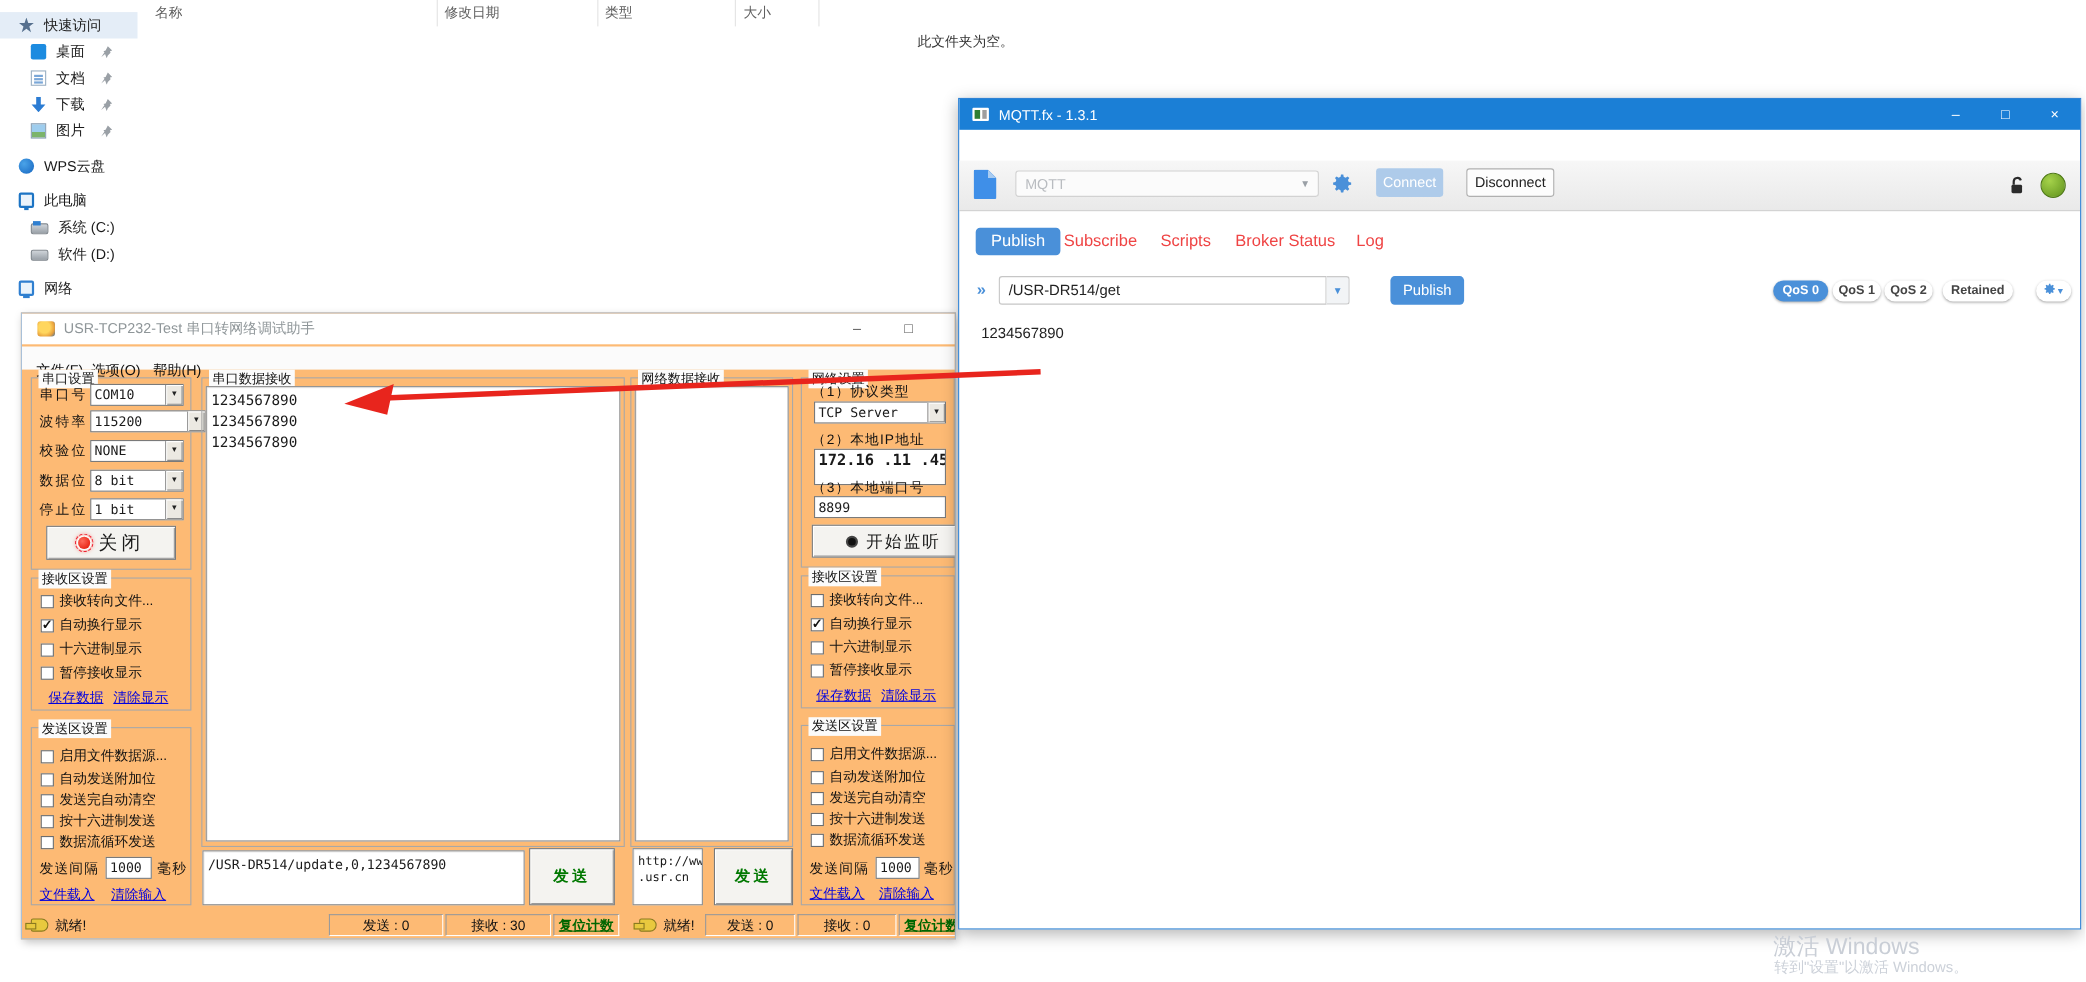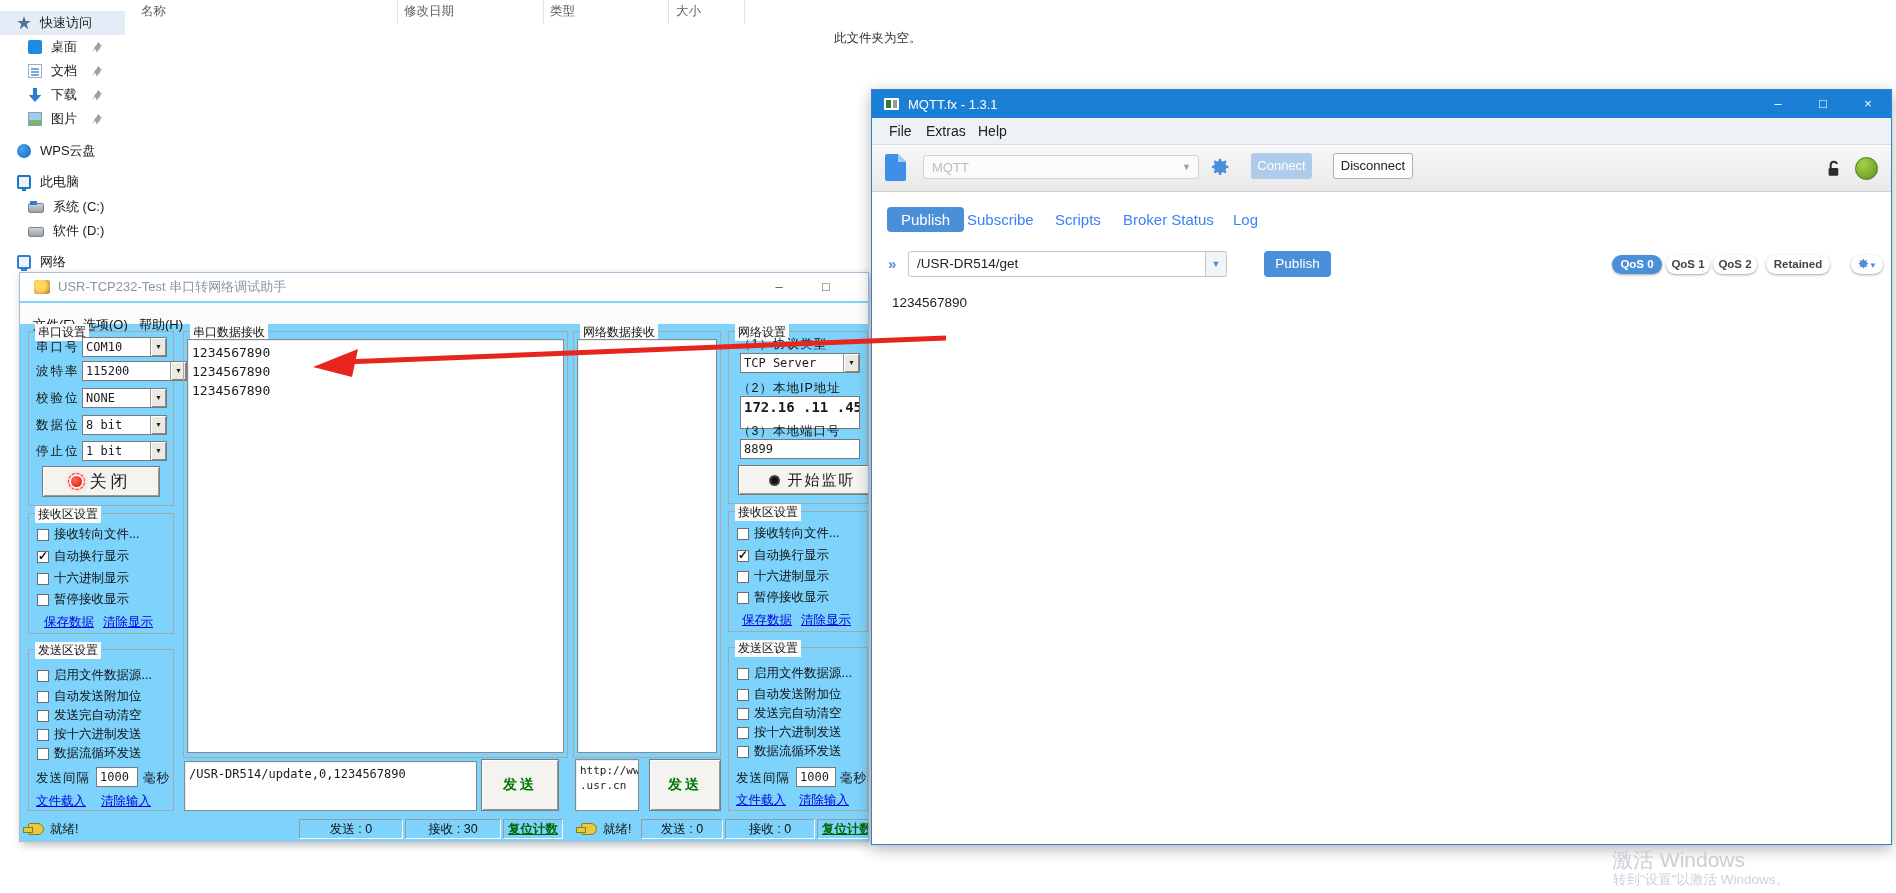--- a/index.html
+++ b/index.html
@@ -30,21 +30,21 @@
   .ic-pic { background:linear-gradient(180deg,#9ecdee 55%,#7cb46b 55%); border:1px solid #8aa0b4; }
   .ic-cloud { background:radial-gradient(circle at 35% 35%,#4aa3e8,#1565c0); border-radius:50%; }
   .ic-pc { background:#eaf3fb; border:2px solid #1c74c4; border-radius:2px; }
   .ic-pc::after { content:""; position:absolute; left:3px; right:3px; bottom:-4px; height:2px; background:#1c74c4; }
   .ic-drive { width:16px; height:10px; background:linear-gradient(180deg,#cfd4d9,#9aa1a8); border:1px solid #7d848b; border-radius:2px; margin-top:2px; }
   .ic-drive.c::before { content:""; position:absolute; left:1px; top:-3px; width:7px; height:4px; background:#2f7fd0; }
   .ic-net { background:#eaf3fb; border:2px solid #2f7fd0; border-radius:2px; }
   .ic-net::after { content:""; position:absolute; left:2px; right:2px; bottom:-4px; height:2px; background:#2f7fd0; }
 
   
-  .usr { position:absolute; left:19px; top:272px; width:850px; height:570px; background:#7dd3fc;
+  .usr { position:absolute; left:19px; top:284px; width:850px; height:570px; background:#fdba74;
          border:1px solid #a9c0d8; box-shadow:2px 3px 8px rgba(0,0,0,.25); font-size:12px; overflow:hidden; }
   .usr-title { position:absolute; left:0; top:0; right:0; height:28px; background:#fff; display:flex; align-items:center; }
   .usr-title .ttl { color:#8f9699; font-size:13px; margin-left:8px; white-space:nowrap; }
   .usr-appicon { width:16px; height:14px; margin-left:14px; background:radial-gradient(circle at 40% 40%,#ffd65e 40%,#e8a03c 70%,#3a6ea5); border-radius:3px; flex:none; }
   .win-ctl { position:absolute; top:6px; width:30px; height:18px; text-align:center; font-size:13px; color:#555; line-height:16px; }
   .usr-menu { position:absolute; top:30px; left:0; right:0; height:21px; background:#fbfbfb; }
   .usr-menu span { position:absolute; top:3px; font-size:13px; color:#111;margin-top:10px; }
   .gb { position:absolute; border:1px solid #a8a8a8; }
   .gb > .gt { position:absolute; top:-8px; left:6px; background:#fbfbfb; padding:0 3px; font-size:12px; color:#111; white-space:nowrap; }
   .flabel { position:absolute; font-size:12.5px; letter-spacing:2px; color:#111; top:3px; }
@@ -92,21 +92,21 @@
   .mq-combo .arr { color:#9aa0a6; font-size:9px; margin-right:7px; }
   .gearsvg { position:absolute; }
   .mq-btn { position:absolute; top:7px; height:26px; border-radius:3px; font-size:13px; text-align:center; }
   .mq-connect { left:379px; width:61px; background:#aecbea; color:#fff; line-height:26px; }
   .mq-disconnect { left:461px; width:80px; background:#fdfdfd; border:1px solid #b0b0b0; color:#222; line-height:24px; }
   .mq-lock { position:absolute; right:48px; top:13px; }
   .mq-led { position:absolute; right:13px; top:11px; width:23px; height:23px; border-radius:50%;
             background:radial-gradient(circle at 35% 30%,#a5d24a,#5f911c); border:1px solid #4d7716; }
   .mq-tab-on { position:absolute; left:15px; top:117px; height:25px; padding:0 14px; background:#4a90d9; border-radius:4px;
                color:#fff; font-size:15px; line-height:25px; }
-  .mq-tab { position:absolute; top:121px; font-size:15px; color:#3b82f6; }
+  .mq-tab { position:absolute; top:121px; font-size:15px; color:#ef4444; }
   .pubrow-chev { position:absolute; left:16px; top:165px; color:#4a90d9; font-size:15px; font-weight:bold; }
   .topic-combo { position:absolute; left:36px; top:161px; width:298px; height:26px; background:#fff; border:1px solid #c6c6c6; border-radius:3px 0 0 3px;
                  font-size:13.5px; color:#222; line-height:24px; padding-left:8px; }
   .topic-arrow { position:absolute; left:334px; top:161px; width:21px; height:26px; background:#f2f4f6; border:1px solid #c6c6c6; border-left:none;
                  border-radius:0 3px 3px 0; color:#4a90d9; font-size:9px; text-align:center; line-height:25px; }
   .pub-btn { position:absolute; left:392px; top:161px; width:67px; height:26px; background:#4a90d9; border-radius:4px;
              color:#fff; font-size:13.5px; text-align:center; line-height:26px; }
   .pill { position:absolute; top:165px; height:19px; border-radius:10px; font-size:11.5px; font-weight:bold;
           text-align:center; line-height:19px; background:#fff; color:#444; box-shadow:0 1px 2.5px rgba(0,0,0,.35); }
   .pill.on { background:#4a90d9; color:#fff; }
@@ -395,25 +395,20 @@
   </div>
 
   <div class="mqtt">
     <div class="mq-title">
       <span class="mq-appicon"></span>
       <span class="ttl">MQTT.fx - 1.3.1</span>
     </div>
     <span class="mq-ctl" style="left:891px">–</span>
     <span class="mq-ctl" style="left:936px">□</span>
     <span class="mq-ctl" style="left:981px">×</span>
-    <div class="mq-menu">
-      <span style="left:17px">File</span>
-      <span style="left:54px">Extras</span>
-      <span style="left:106px">Help</span>
-    </div>
     <div class="mq-toolbar">
       <span class="docicon"></span>
       <div class="mq-combo">
         <span class="ph">MQTT</span>
         <span class="arr">▼</span>
       </div>
       <svg class="gearsvg" style="left:337px;top:11px" width="21" height="21" viewBox="0 0 20 20">
         <path d="M10 6.3A3.7 3.7 0 1 0 10 13.7 3.7 3.7 0 0 0 10 6.3zm8.4 2.1l-2.1-.4a6.4 6.4 0 0 0-.7-1.6l1.2-1.8-1.4-1.4-1.8 1.2c-.5-.3-1-.5-1.6-.7L11.6 1.6H9.6l-.4 2.1c-.6.2-1.1.4-1.6.7L5.8 3.2 4.4 4.6l1.2 1.8c-.3.5-.5 1-.7 1.6l-2.1.4v2l2.1.4c.2.6.4 1.1.7 1.6l-1.2 1.8 1.4 1.4 1.8-1.2c.5.3 1 .5 1.6.7l.4 2.1h2l.4-2.1c.6-.2 1.1-.4 1.6-.7l1.8 1.2 1.4-1.4-1.2-1.8c.3-.5.5-1 .7-1.6l2.1-.4z" fill="#4a90d9"></path>
         </svg>
       <div class="mq-btn mq-connect">Connect</div>

